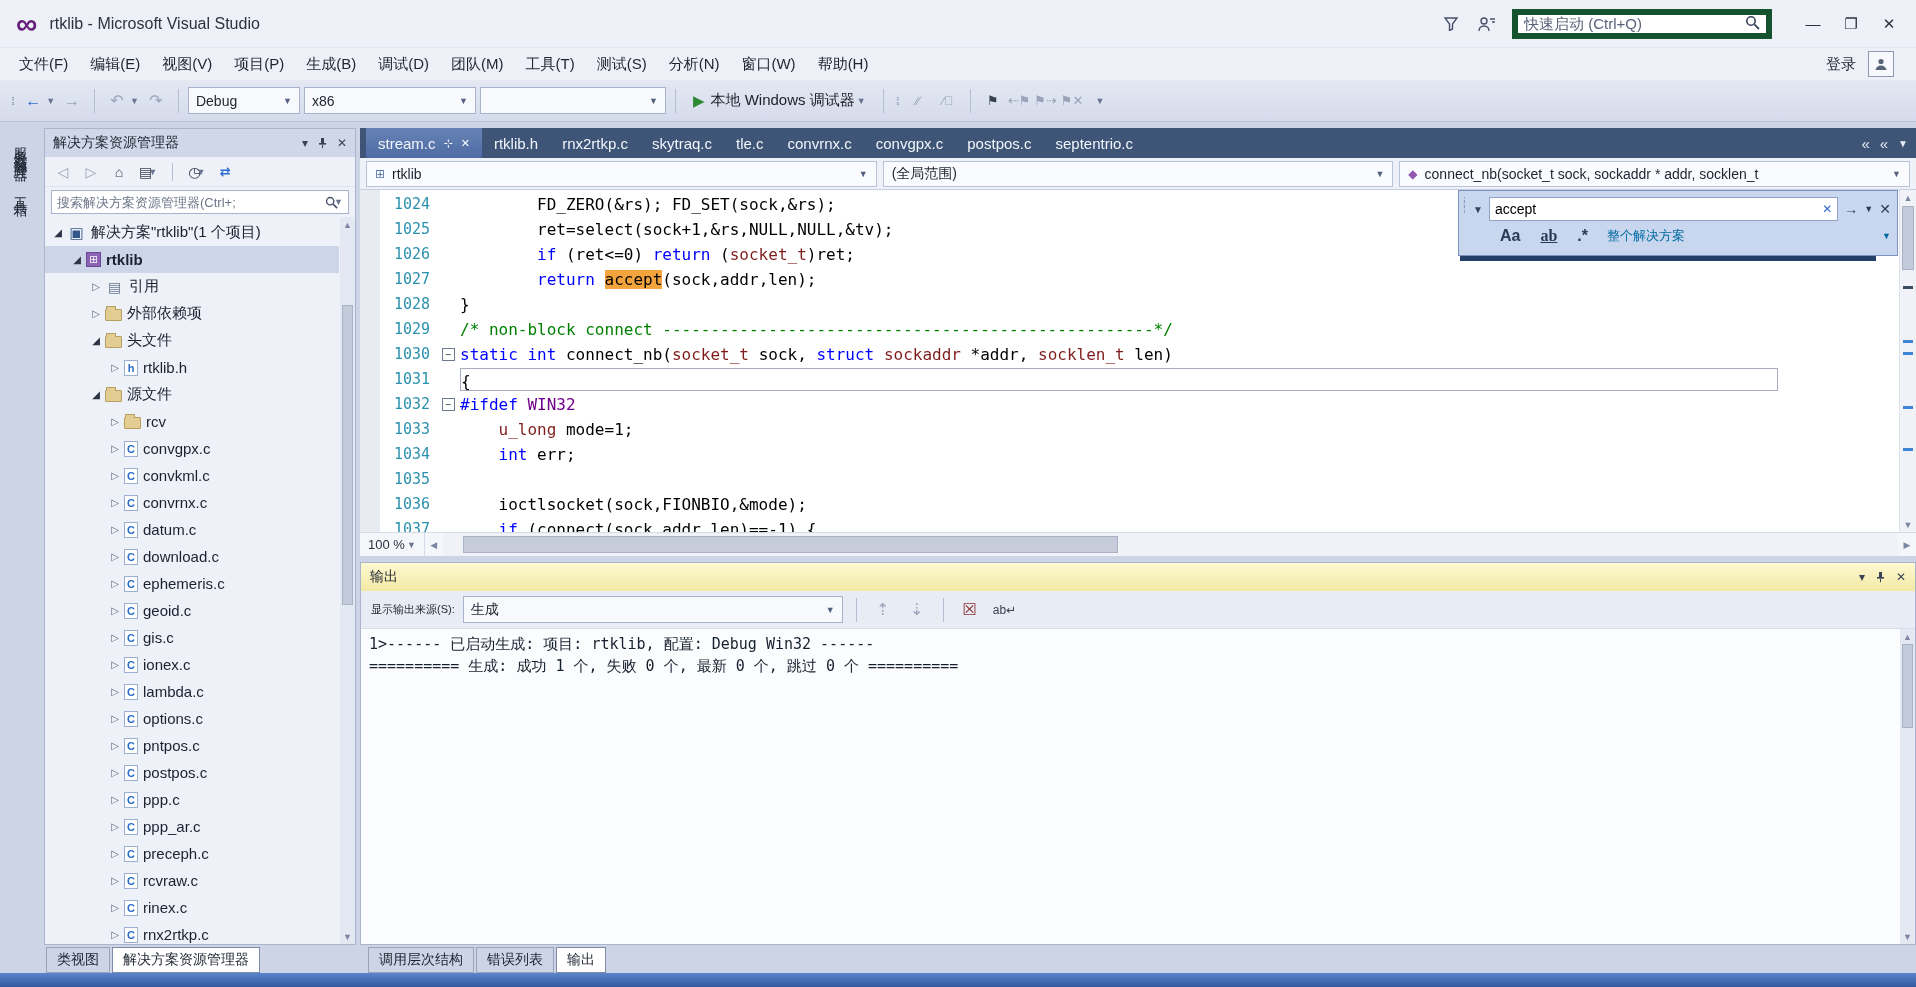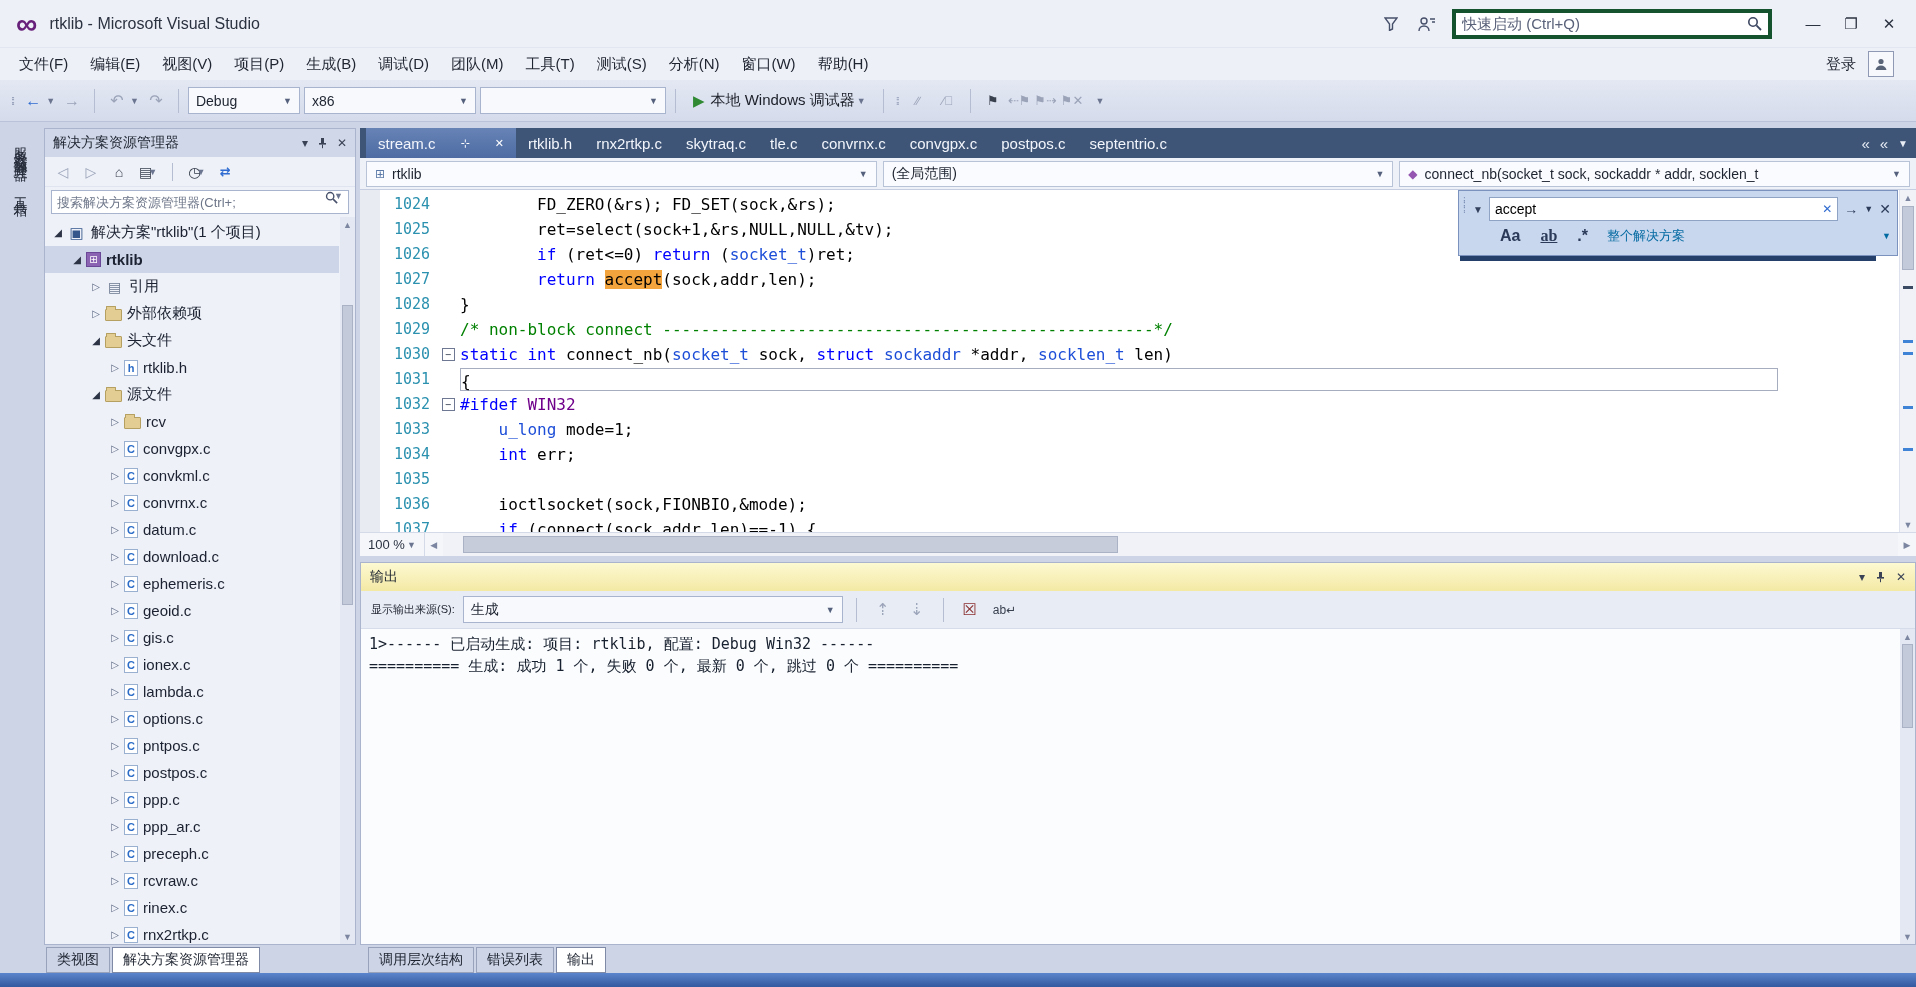--- a/index.html
+++ b/index.html
@@ -6,21 +6,21 @@
   html,body{width:1916px;height:987px;overflow:hidden;background:#cdd4e6;
     font-family:"Liberation Sans","DejaVu Sans",sans-serif;font-size:15px;color:#1b1f28}
   .noselect{user-select:none}
 
   
   .titlebar{height:48px;background:#eef0f7;display:flex;align-items:center;padding:0 10px;border-bottom:1px solid #e2e6f0}
   .vs-logo{font-size:30px;font-weight:bold;color:#68217a;margin:0 12px 0 6px;line-height:1}
   .win-title{font-size:16px;color:#2b3240}
   .title-right{margin-left:auto;display:flex;align-items:center;gap:14px}
   .t-icon{width:22px;height:22px;display:flex;align-items:center;justify-content:center;color:#47506b}
-  .quicklaunch{display:flex;align-items:center;background:#fff;border:4px solid #14532d;width:320px;height:30px;padding:0 6px}
+  .quicklaunch{display:flex;align-items:flex-start;background:#fff;border:6px solid #14532d;width:260px;height:30px;padding:0 6px}
   .quicklaunch input{border:none;outline:none;flex:1;font-size:15px;color:#333;font-family:inherit;background:transparent}
   .quicklaunch input::placeholder{color:#5a627a}
   .winbtns{display:flex;align-items:center;gap:4px;margin-left:10px}
   .winbtn{width:34px;height:28px;display:flex;align-items:center;justify-content:center;font-size:15px;color:#2b3240;cursor:default}
 
   
   .menubar{height:32px;background:#eef0f7;display:flex;align-items:center;padding:0 8px}
   .menu-item{padding:5px 11px;font-size:15px;color:#1e2430;cursor:default}
   .menu-right{margin-left:auto;display:flex;align-items:center;gap:12px;padding-right:14px}
   .signin{color:#1e2430}
@@ -46,21 +46,21 @@
   .strip-item{writing-mode:vertical-rl;text-orientation:upright;font-size:14px;color:#262c3a;letter-spacing:3px;cursor:default}
 
   
   .solpanel{width:312px;margin-left:2px;display:flex;flex-direction:column;background:#eef1f8;border:1px solid #aab4cc}
   .panel-hdr{height:28px;background:#d0d7e8;display:flex;align-items:center;padding:0 8px;font-size:14px;color:#1e2430}
   .panel-hdr .hdr-icons{margin-left:auto;display:flex;align-items:center;gap:9px;color:#3a4356}
   .hicon{font-size:12px;display:flex;align-items:center}
   .sol-toolbar{height:30px;display:flex;align-items:center;gap:8px;padding:0 8px;background:#eef1f8;border-bottom:1px solid #dfe4f0}
   .sol-toolbar .tb-icon{min-width:20px;height:22px;font-size:14px}
   .sol-search{height:30px;display:flex;align-items:center;padding:2px 6px;background:#eef1f8}
-  .sol-search .sbox{flex:1;display:flex;background:#fff;border:1px solid #a8b4cd;height:24px;padding:0 5px}
+  .sol-search .sbox{flex:1;display:flex;align-items:center;background:#fff;border:1px solid #a8b4cd;height:24px;padding:0 5px}
   .sol-search input{border:none;outline:none;flex:1;font-size:13px;font-family:inherit;color:#333;background:transparent}
   .sol-search input::placeholder{color:#6d7689}
   .tree{flex:1;position:relative;overflow:hidden;padding-top:2px}
   .tree-inner{padding-right:16px}
   .tree-row{height:27px;display:flex;align-items:center;font-size:15px;color:#1b2130;white-space:nowrap;cursor:default}
   .tree-row.selected{background:#cdd6e8}
   .tree-row.selected .tlabel{font-weight:bold}
   .tw-arrow{width:18px;text-align:center;font-size:10px;color:#5d6984}
   .tw-arrow.exp{color:#2c3344}
   .ticon{width:19px;height:16px;display:inline-flex;align-items:center;justify-content:center;margin-right:5px;font-size:11px}
@@ -70,21 +70,21 @@
   .ticon-folder{width:17px;height:12px;background:#e3cd92;border:1px solid #b5a061;border-radius:1px;position:relative;align-self:center;margin-top:2px}
   .ticon-folder::before{content:"";position:absolute;left:0;top:-4px;width:8px;height:3px;background:#e3cd92;border:1px solid #b5a061;border-bottom:none;border-radius:1px 1px 0 0}
   .ticon-header,.ticon-cfile{background:#fff;border:1px solid #9ab0d0;width:14px;height:16px;font-weight:bold;color:#2b6cc8}
   .tree-scroll{position:absolute;right:0;top:0;bottom:0;width:15px;background:#e4e8f2}
   .sb-arrow{height:15px;display:flex;align-items:center;justify-content:center;font-size:9px;color:#7c86a0}
   .sb-thumb{position:absolute;left:2px;right:2px;background:#c3cad9;border:1px solid #aab2c6}
 
   
   .editcol{flex:1;margin-left:4px;display:flex;flex-direction:column;min-width:0}
   .tabstrip{height:30px;background:#3e5577;display:flex;align-items:flex-end;padding-left:6px;position:relative}
-  .etab{height:30px;display:flex;align-items:center;padding:12px 12px;color:#f2f5fb;font-size:15px;cursor:default;gap:25px}
+  .etab{height:30px;display:flex;align-items:center;padding:12px 12px;color:#f2f5fb;font-size:15px;cursor:default;gap:8px}
   .etab.active{background:linear-gradient(#6783b6,#4e6ca3)}
   .etab .ticn{font-size:11px;color:#fff}
   .tabstrip-right{position:absolute;right:8px;top:0;bottom:0;display:flex;align-items:center;gap:10px;color:#e8edf6;font-size:15px}
 
   .navbar{height:32px;background:#eef1f8;display:flex;align-items:center;gap:6px;padding:3px 6px;border-bottom:1px solid #c6cfe2}
   .navdrop{flex:1;height:26px;background:#f9fbfe;border:1px solid #b9c3d8;display:flex;align-items:center;padding:0 8px;font-size:14px;color:#1e2430;white-space:nowrap;overflow:hidden}
   .navdrop .caret{margin-left:auto;font-size:9px;color:#55607c;padding-left:8px}
   .navicon{margin-right:7px;font-size:12px}
   .navicon.cube{color:#9456b0}
   .navicon.proj{color:#5b79a8}
@@ -92,21 +92,21 @@
   
   .codewrap{height:342px;background:#fff;position:relative;overflow:hidden}
   .gutterband{position:absolute;left:0;top:0;bottom:0;width:20px;background:#e9ebf3}
   .code-lines{position:absolute;left:0;top:2px;right:18px}
   .code-row{height:25px;display:flex;align-items:center;font-family:"DejaVu Sans Mono","Liberation Mono",monospace;font-size:16px;line-height:25px}
   .lnum{width:76px;text-align:right;color:#2b91af;padding-right:6px;font-size:15px}
   .fold{width:24px;display:flex;align-items:center;justify-content:center}
   .foldbox{width:13px;height:13px;border:1px solid #6e7892;color:#3a4254;font-size:10px;line-height:11px;text-align:center;background:#fff}
   .ctext{flex:1;white-space:pre;color:#000}
   .boxed .ctext{border:1px solid #a6adbf;margin-right:120px;height:23px}
-  .c-pl{color:#000}.c-kw{color:#0000ff}.c-ty{color:#1d4ed8}.c-cm{color:#008000}.c-mac{color:#6f008a}
+  .c-pl{color:#000}.c-kw{color:#0000ff}.c-ty{color:#7f1d1d}.c-cm{color:#008000}.c-mac{color:#6f008a}
   .c-hl{background:#f3a43d;color:#000}
 
   
   .findbox{position:absolute;top:0;right:18px;width:440px;background:#c8d7ee;border:1px solid #7a92bd;z-index:5;padding:4px 6px 6px 14px}
   .findrow{display:flex;align-items:center;gap:6px;height:28px}
   .findrow2{display:flex;align-items:center;gap:10px;height:26px;padding-left:22px}
   .fgrip{position:absolute;left:4px;top:6px;bottom:6px;width:6px;color:#7d90b5;font-size:10px;line-height:5px;overflow:hidden}
   .fchev{font-size:10px;color:#33415e}
   .finput{flex:1;display:flex;align-items:center;background:#fff;border:1px solid #8fa3c5;height:24px;padding:0 5px}
   .finput input{border:none;outline:none;flex:1;font-size:14px;font-family:inherit}

